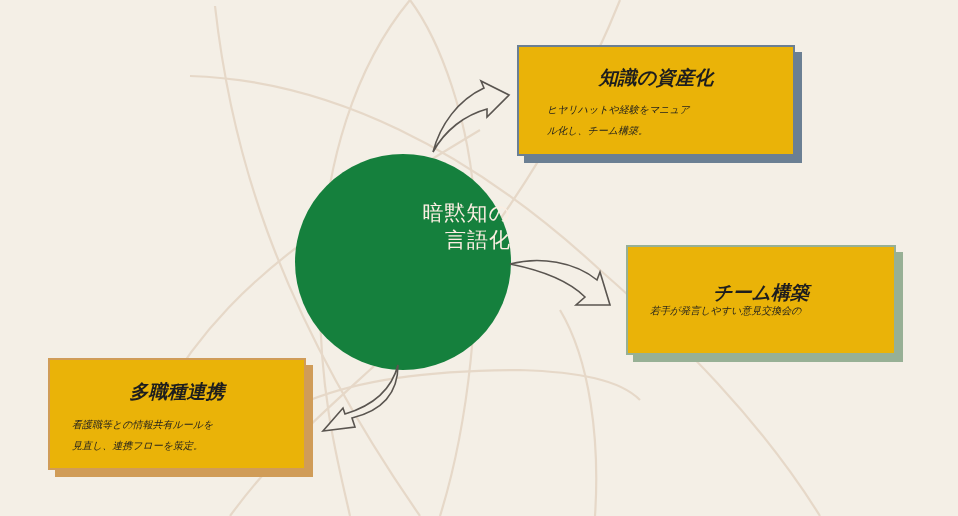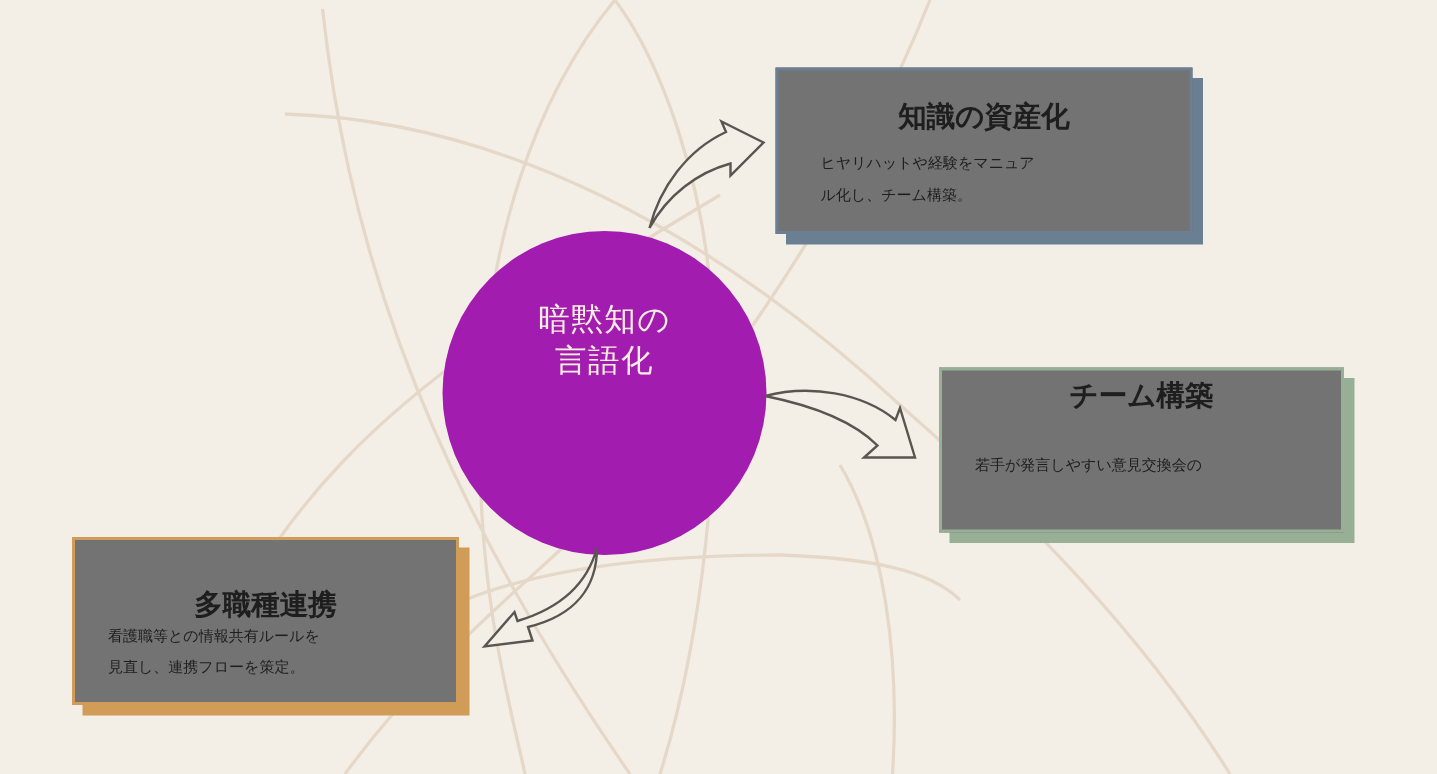--- a/index.html
+++ b/index.html
@@ -8,43 +8,44 @@
     background: #f4efe6;
     position: relative;
     font-family: "DejaVu Sans", "Liberation Sans", sans-serif;
   }
   .bg-lines { position: absolute; left: 0; top: 0; width: 958px; height: 516px; }
   .center-circle {
     position: absolute;
     left: 295px; top: 154px;
     width: 216px; height: 216px;
     border-radius: 50%;
-    background: #a21caf;
+    background: #15803d;
     color: #fbeee2;
-    text-align: center;
+    text-align: right;
     box-sizing: border-box;
     padding-top: 46px;
   }
   .center-title {
     font-size: 21px; line-height: 27px; font-weight: normal;
     letter-spacing: 1px;
   }
   .center-sub {
     margin-top: 4px;
     font-size: 11.5px; line-height: 17px;
   }
   .card-wrap { position: absolute; }
   .card-shadow {
     position: absolute; left: 7px; top: 7px; right: -7px; bottom: -7px;
   }
   .card {
     position: absolute; left: 0; top: 0; right: 0; bottom: 0;
-    background: #737373;
+    background: #eab308;
     border: 2px solid;
     box-sizing: border-box;
+    font-style: italic;
   }
   .card-title {
     position: absolute; left: 0; right: 0;
     text-align: center;
     font-size: 19px; font-weight: bold; color: #1e1e1e;
   }
   .card-body {
     position: absolute;
     font-size: 10px; line-height: 21px; color: #1e1e1e;
   }
@@ -80,31 +81,31 @@
     <div class="card-body" style="left:28px; top:52px;">
       <div>ヒヤリハットや経験をマニュア</div>
       <div>ル化し、チーム構築。</div>
     </div>
   </div>
 </div>
 
 <div class="card-wrap" style="left:626px; top:245px; width:270px; height:110px;">
   <div class="card-shadow" style="background:#97b095;"></div>
   <div class="card" style="border-color:#97b095;">
-    <div class="card-title" style="top:4px;">チーム構築</div>
+    <div class="card-title" style="top:33px;">チーム構築</div>
     <div class="card-body" style="left:22px; top:53px;">
       <div>若手が発言しやすい意見交換会の</div>
     </div>
   </div>
 </div>
 
 <div class="card-wrap" style="left:48px; top:358px; width:258px; height:112px;">
   <div class="card-shadow" style="background:#d09c58;"></div>
   <div class="card" style="border-color:#d09c58;">
-    <div class="card-title" style="top:30px;">多職種連携</div>
+    <div class="card-title" style="top:19px;">多職種連携</div>
     <div class="card-body" style="left:22px; top:54px;">
       <div>看護職等との情報共有ルールを</div>
       <div>見直し、連携フローを策定。</div>
     </div>
   </div>
 </div>
 
 <svg class="arrows" viewBox="0 0 958 516">
   <g fill="#f4efe6" stroke="#5a5550" stroke-width="1.6" stroke-linejoin="miter">
 

